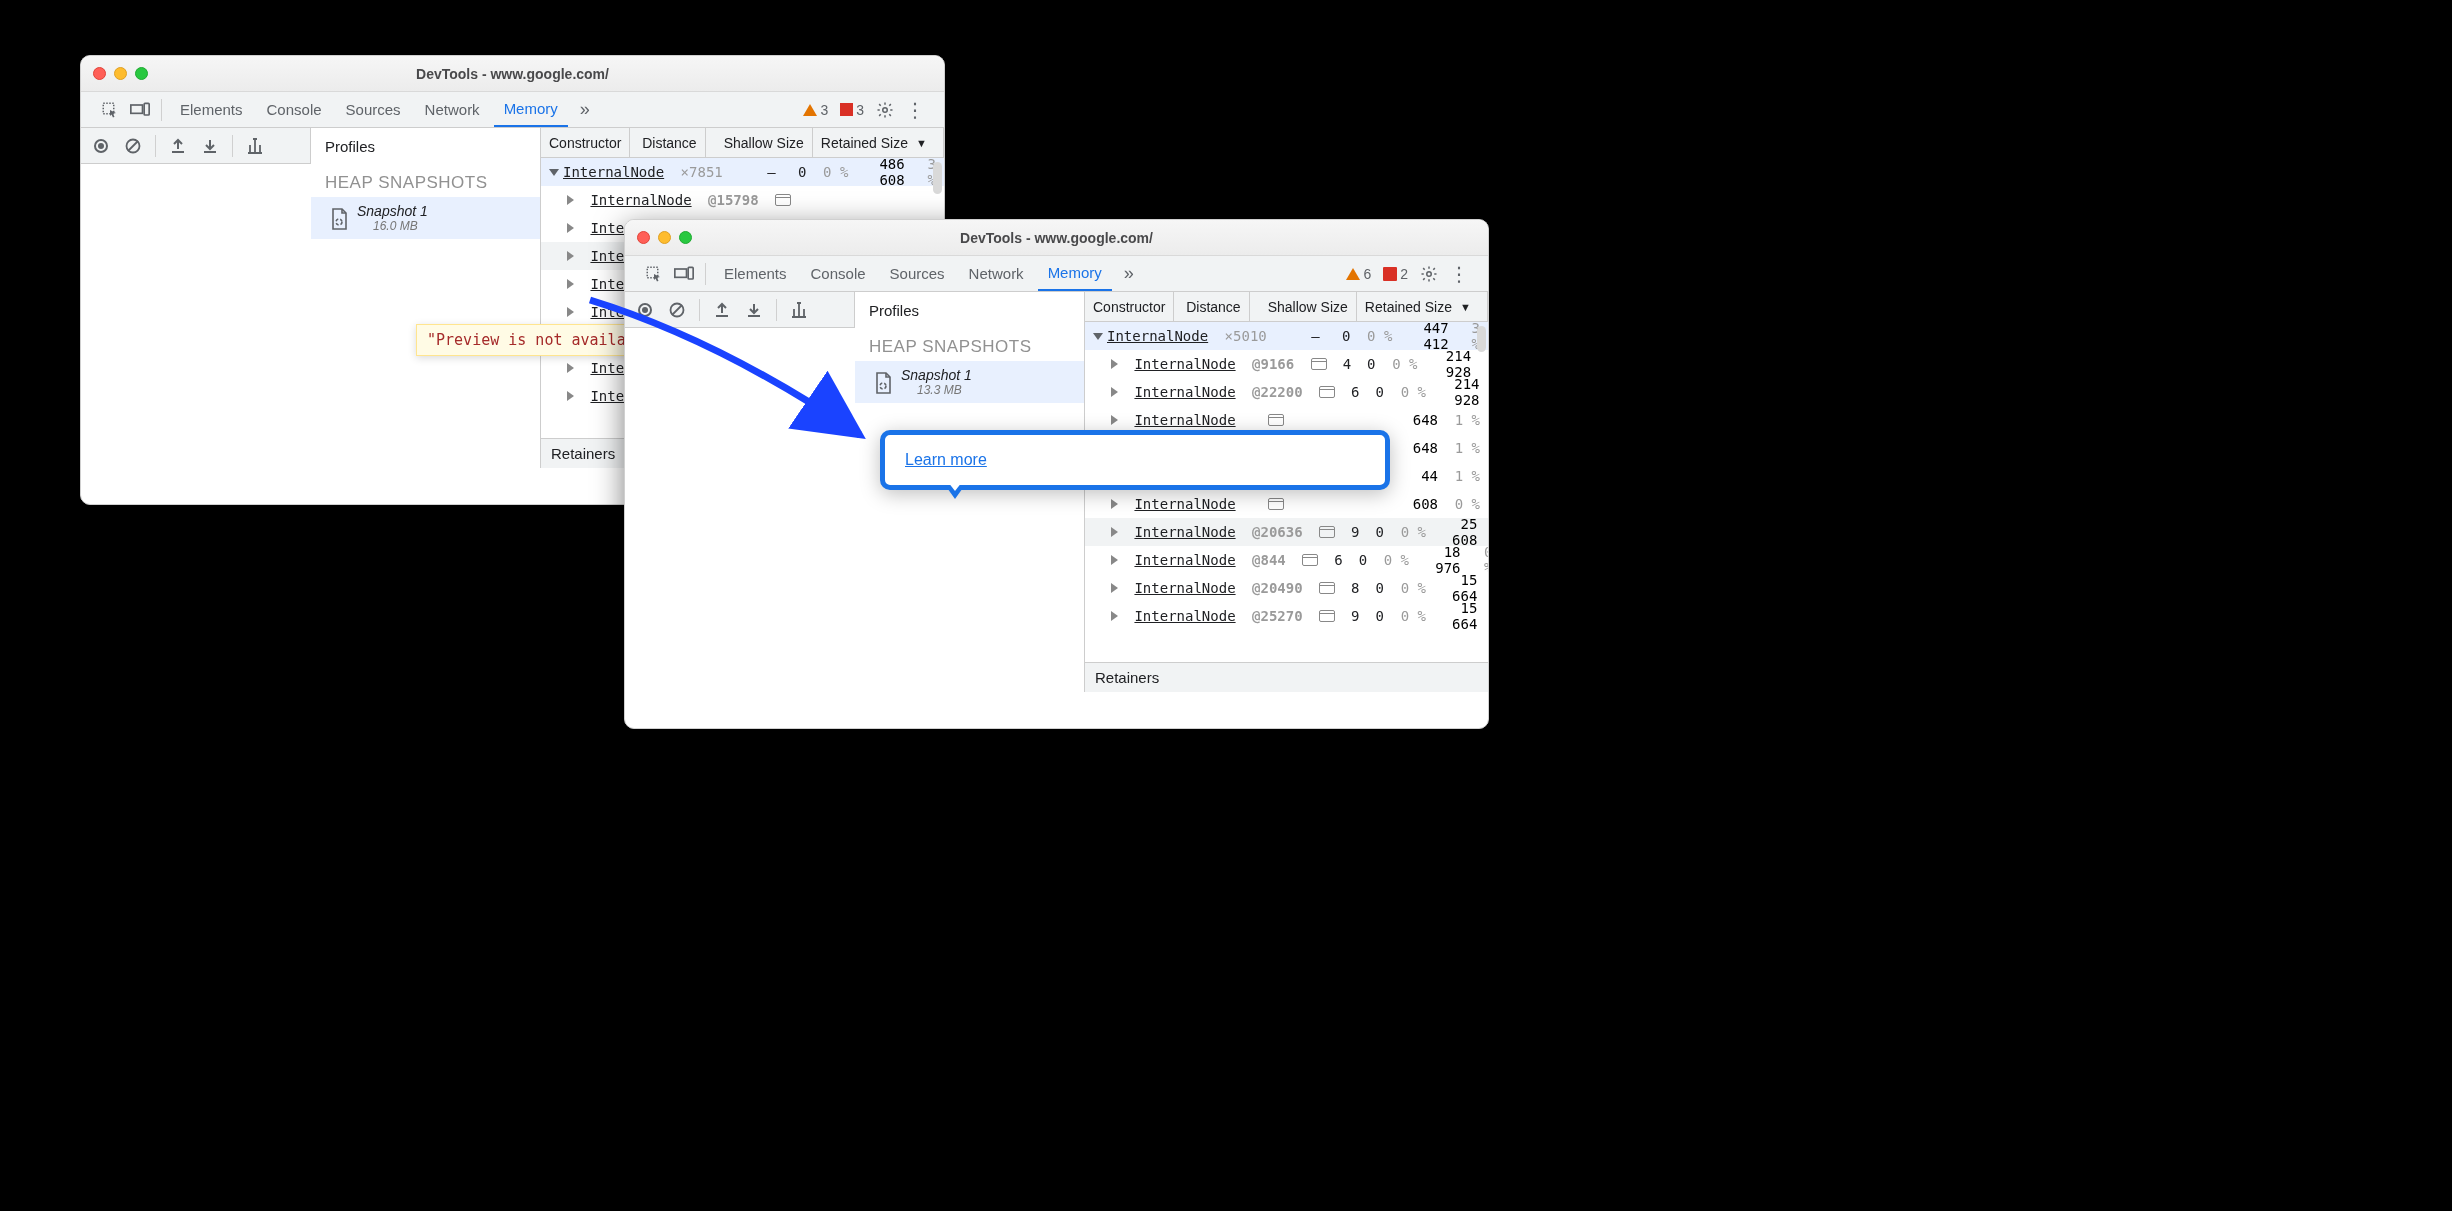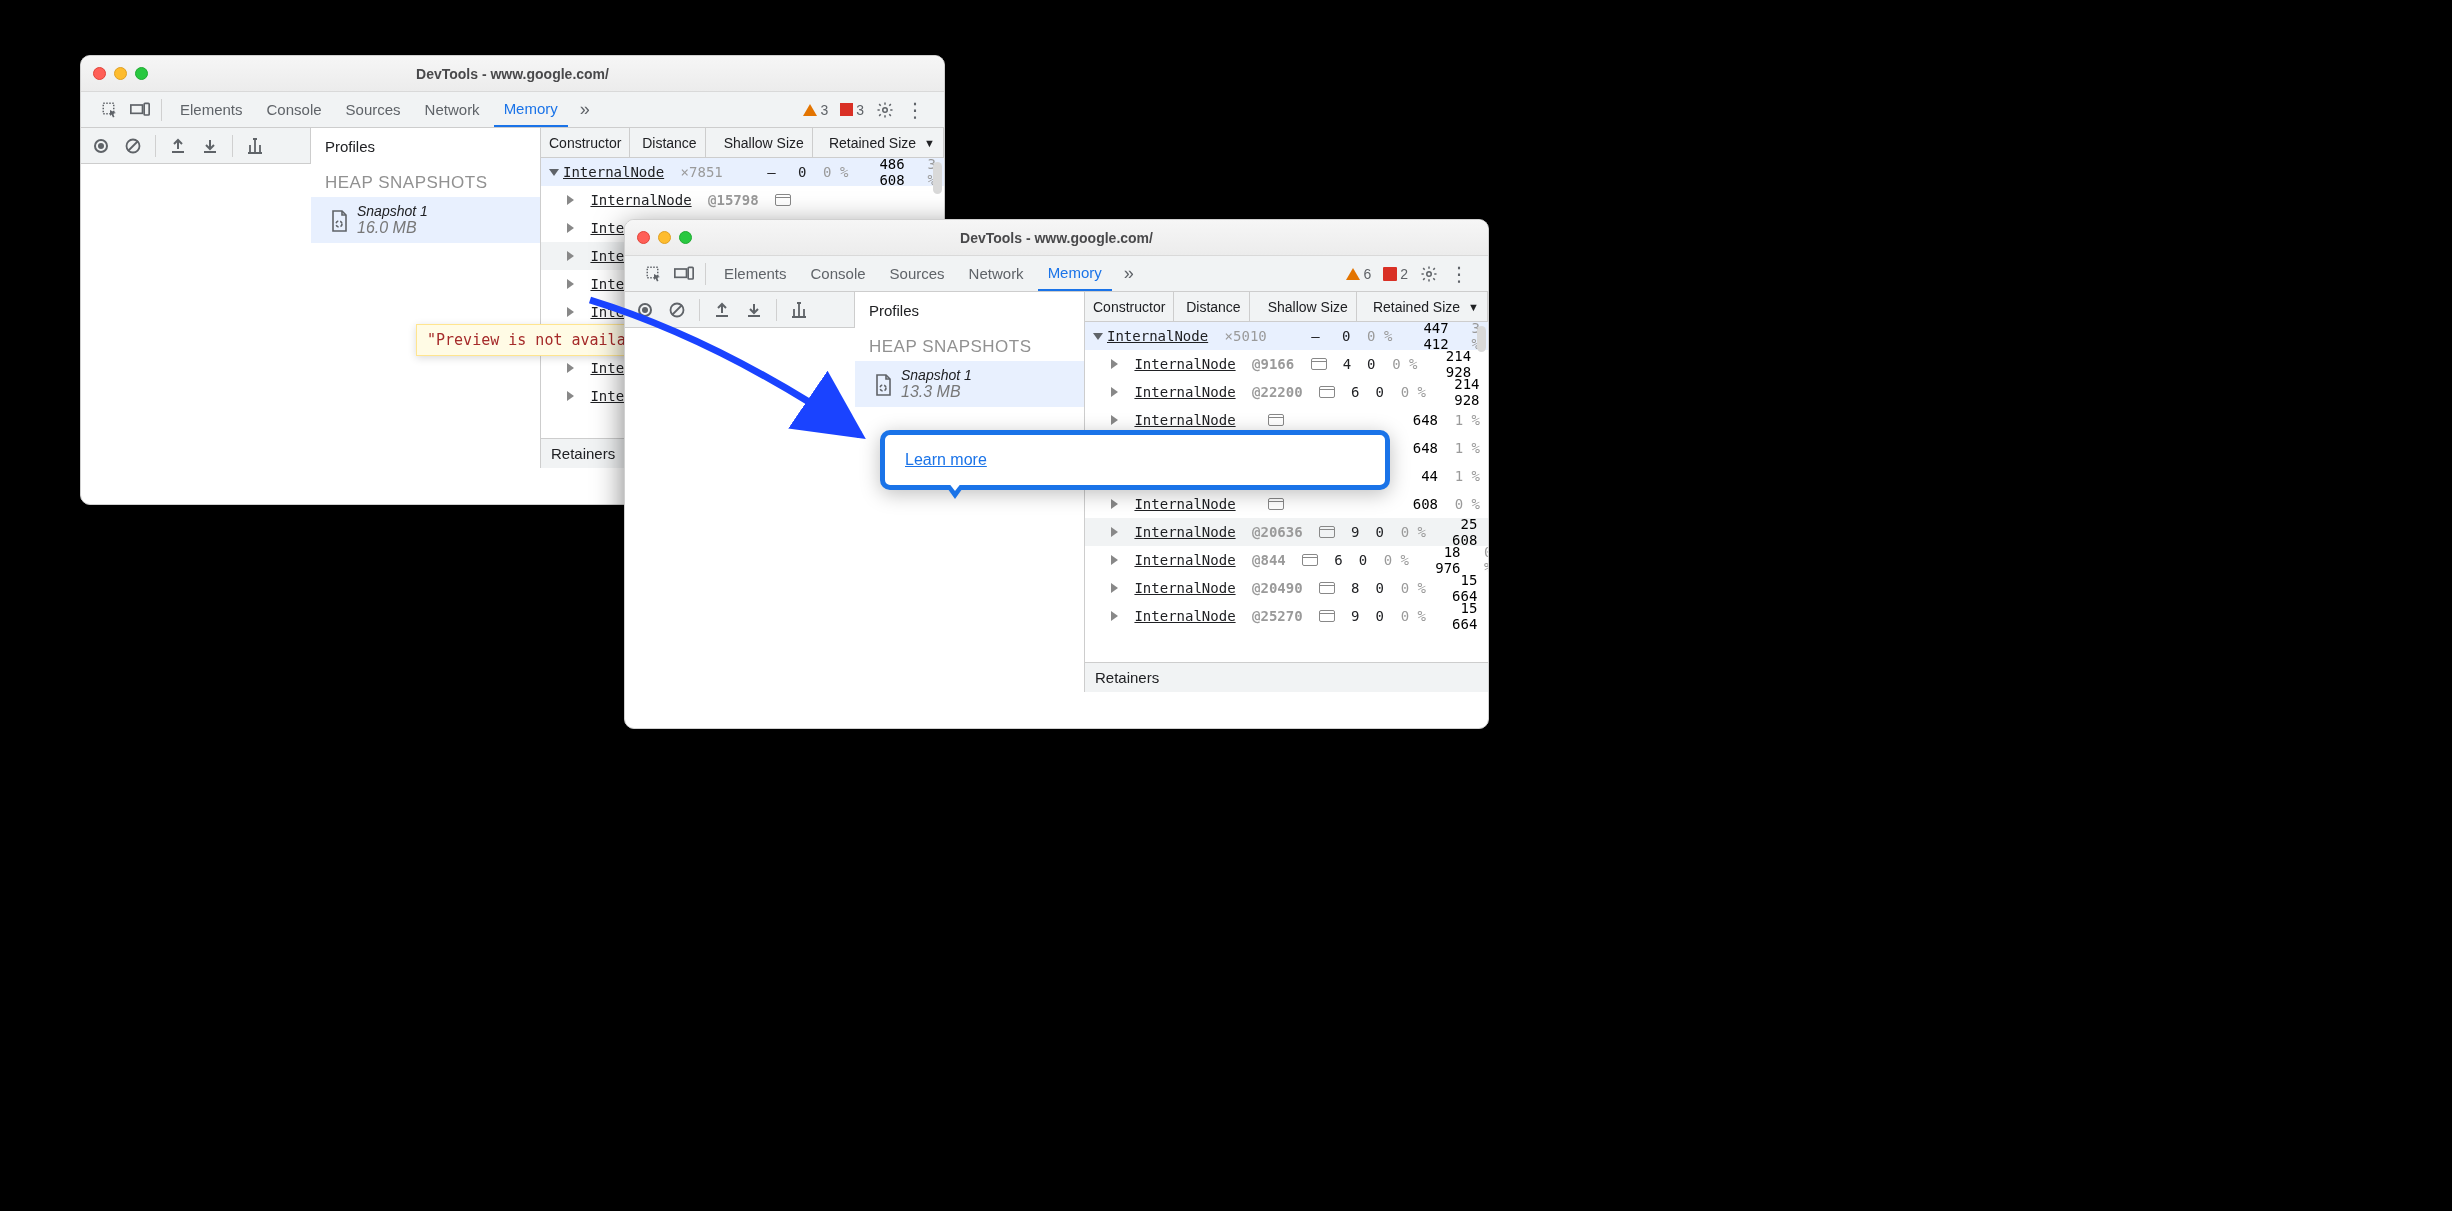--- a/index.html
+++ b/index.html
@@ -65,33 +65,33 @@
   }
   .tbtn{width:24px;height:24px;display:flex;align-items:center;justify-content:center;cursor:pointer;color:#5f6368;}
   .body { display:flex; height:calc(100% - 36px - 36px - 36px); position:relative;}
   .sidebar{ width:230px; border-right:1px solid #cdcdcd; background:#fff; }
   .sidebar h4{ font-size:15px; font-weight:400; color:#202124; padding:10px 14px;}
   .sidebar .cat{ font-size:17px; color:#919191; letter-spacing:.5px; padding:8px 14px 4px;}
   .snap{ display:flex; align-items:center; gap:8px; padding:6px 10px 6px 18px; cursor:pointer;font-style:italic;}
   .snap.selected{ background:#e8f0fe;}
   .snap .sico{ width:20px;height:20px;color:#5f6368;}
   .snap .sn{ font-size:14px; color:#202124;}
-  .snap .sz{ font-size:16px; color:#777;}
+  .snap .sz{ font-size:12px; color:#777;margin-left:16px;}
   .main{ flex:1; display:flex; flex-direction:column; position:relative; overflow:hidden;}
   .filters{ height:36px; border-bottom:1px solid #cdcdcd; display:flex; align-items:center; gap:10px; padding:0 10px; background:#fff; position:absolute; left:230px; right:0; top:72px;}
   .filters select, .filters input { font-size:14px;}
   .dd{ display:flex; align-items:center; gap:26px; color:#202124; font-size:15px; cursor:pointer;}
   .dd .car{ font-size:11px; color:#5f6368;}
   .classf{ border:1px solid #bbb; border-radius:4px; padding:3px 8px; font-size:14px; color:#999; width:155px;}
   .thead{ height:30px; background:#f1f3f4; border-bottom:1px solid #cdcdcd; display:flex; font-size:14px; color:#202124; align-items:stretch;}
   .thead > div{ border-right:1px solid #cdcdcd; display:flex; align-items:center; padding:0 8px;}
   .col-c{ flex:1;}
   .col-d{ width:90px; justify-content:flex-end;}
   .col-s{ width:130px; justify-content:flex-end;}
-  .col-r{ width:160px; justify-content:flex-end; gap:8px;}
+  .col-r{ width:160px; gap:8px;}
   .rows{ flex:1; overflow:auto; font-family: "Menlo","Consolas",monospace; font-size:14px;}
   .row{ display:flex; height:28px; align-items:center; border-bottom:0px solid #eee;}
   .row > div{ padding:0 8px;}
   .row .c{ flex:1; display:flex; align-items:center; gap:4px; white-space:nowrap;}
   .row .d{ width:90px; text-align:right; color:#202124;}
   .row .s{ width:130px; text-align:right; color:#202124; display:flex; justify-content:flex-end; gap:8px; }
   .row .s .pct{ color:#9a9a9a; width:34px; text-align:right;}
   .row .r{ width:160px; text-align:right; display:flex; justify-content:flex-end; gap:8px;}
   .row .r .pct{ color:#9a9a9a; width:34px; text-align:right;}
   .row.hdr{ background:#e8f0fe;}

